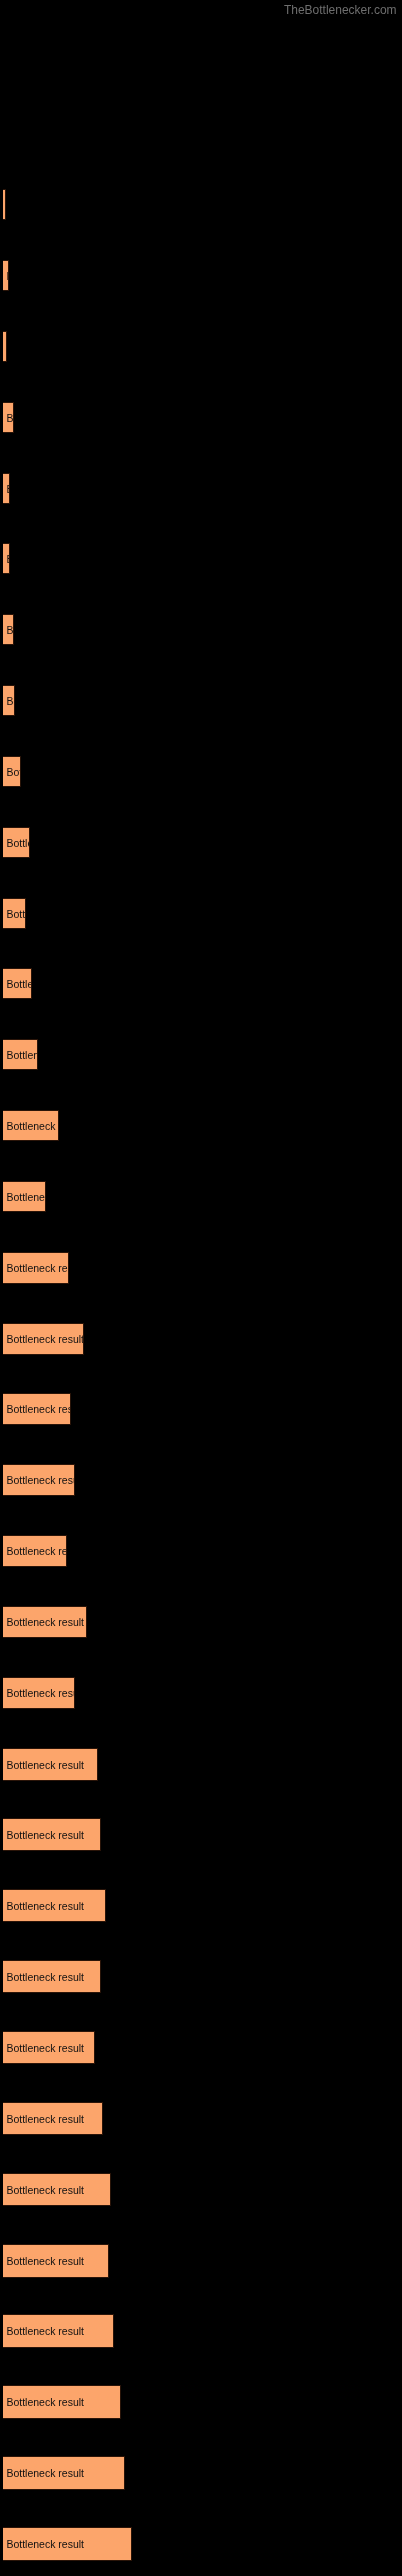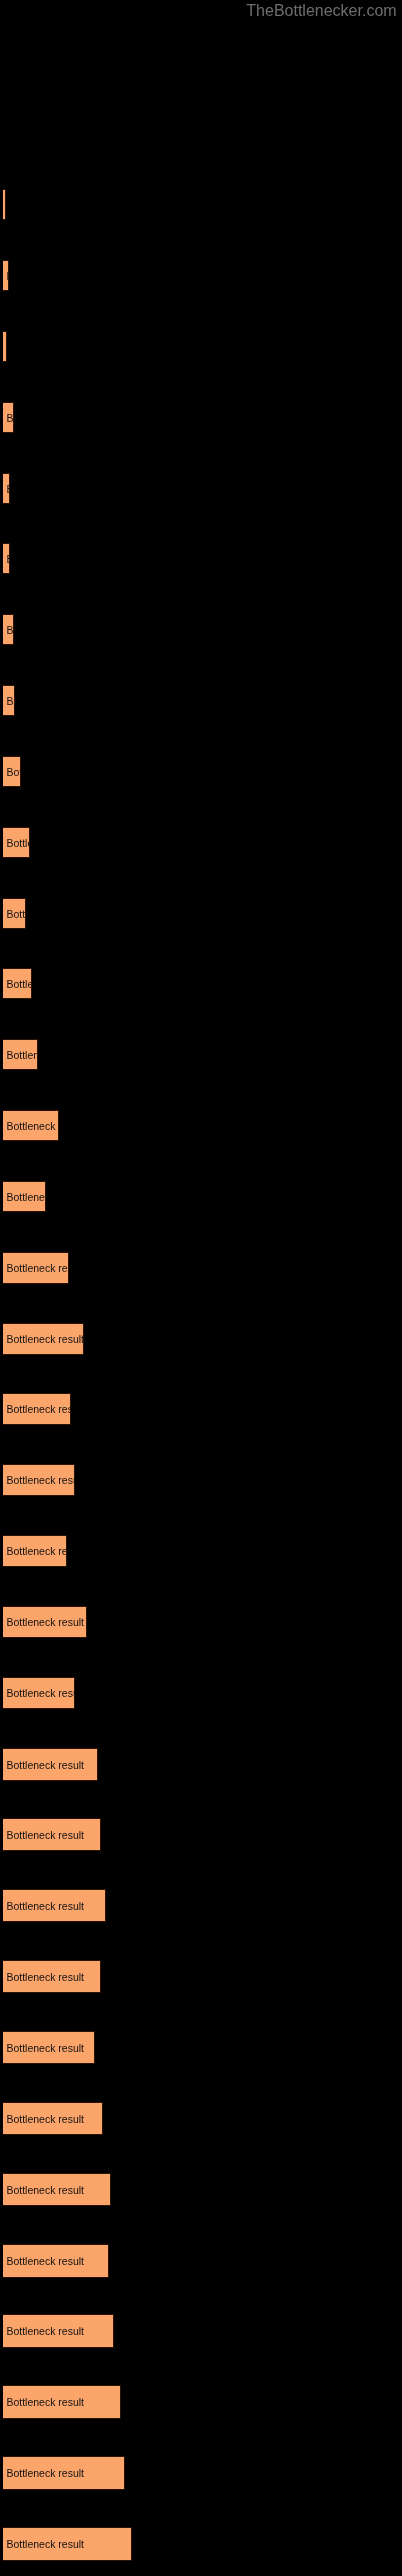--- a/index.html
+++ b/index.html
@@ -22,21 +22,21 @@
     top: 0;
     width: 403px;
     height: 2576px;
     background: #000000;
   }
   #watermark {
     position: absolute;
     right: 6.4px;
     top: 1.6px;
     color: #6e6e6e;
-    font-size: 16px;
+    font-size: 12px;
     font-family: "Liberation Sans", sans-serif;
     letter-spacing: 0px;
     white-space: nowrap;
     line-height: 17.7px;
   }
   .bar-row {
     position: absolute;
     left: 0;
   }
   .bar {

